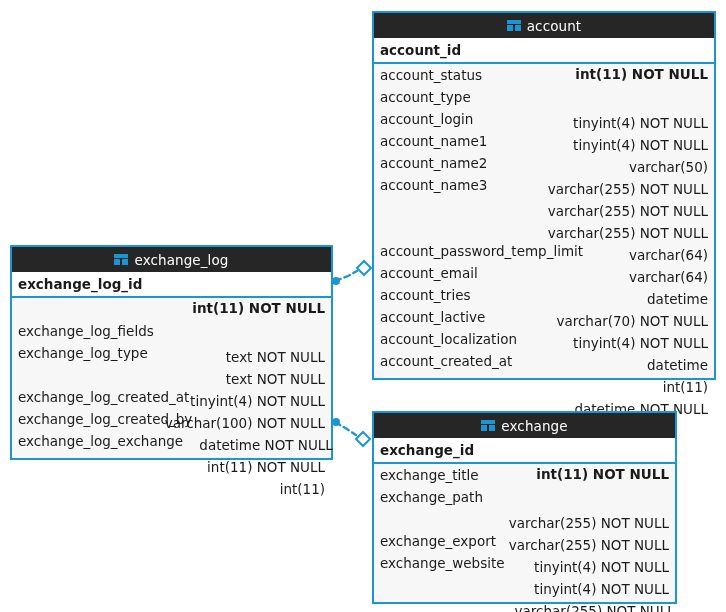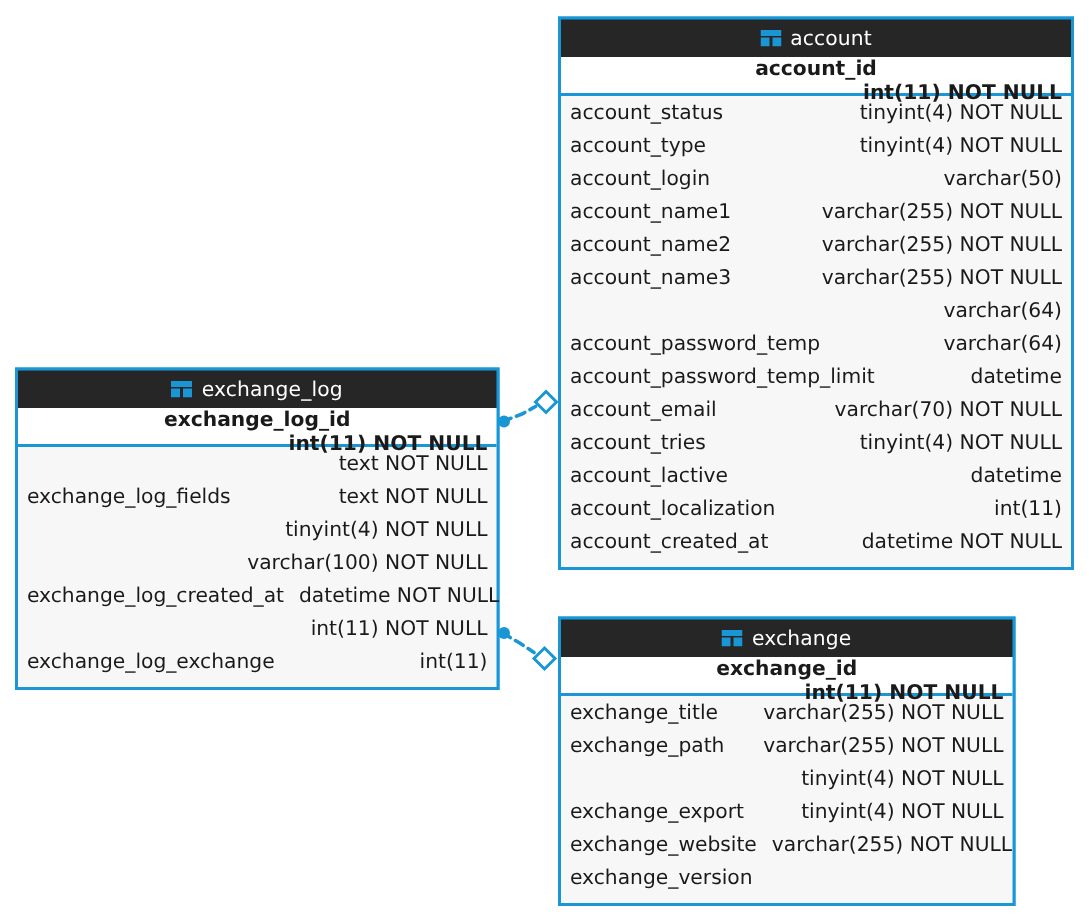--- a/index.html
+++ b/index.html
@@ -21,21 +21,21 @@
     left: 0; top: 0;
     width: 726px;
     height: 612px;
   }
 
   
   .entity {
     position: absolute;
     box-sizing: border-box;
     border: 2px solid #1a96d4;
-    background: #0ea5e9;
+    background: #0369a1;
     box-shadow: 0 0 0 0 rgba(0,0,0,0);
   }
   .entity-header {
     box-sizing: border-box;
     height: 25px;
     background: #262626;
     color: #ffffff;
     display: flex;
     align-items: center;
     justify-content: center;
@@ -57,21 +57,20 @@
     box-sizing: border-box;
     background: #ffffff;
     border-bottom: 2px solid #1a96d4;
     display: flex;
     align-items: center;
     height: 26px;
     padding: 0 6px;
     font-weight: bold;
     font-size: 13.5px;
     color: #1a1a1a;
-    flex-direction: column;
   }
   .rows {
     background: #f7f7f7;
     padding: 3px 0 3px 0;
   }
   .field-row {
     box-sizing: border-box;
     display: flex;
     height: 22px;
     padding: 0 6px;
@@ -81,20 +80,21 @@
   .fname {
     white-space: nowrap;
     flex: 0 0 auto;
   }
   .ftype {
     margin-left: auto;
     white-space: nowrap;
     text-align: right;
     flex: 0 0 auto;
     padding-left: 10px;
+    margin-top: 48px;
   }
 
   
   #links {
     position: absolute;
     left: 0; top: 0;
     width: 726px;
     height: 612px;
     pointer-events: none;
   }
@@ -132,30 +132,32 @@
       </div>
       <div class="rows">
         <div class="field-row">
           <span class="ftype">text NOT NULL</span>
         </div>
         <div class="field-row">
           <span class="fname">exchange_log_fields</span>
           <span class="ftype">text NOT NULL</span>
         </div>
         <div class="field-row">
+          <span class="fname">exchange_log_type</span>
           <span class="ftype">tinyint(4) NOT NULL</span>
         </div>
         <div class="field-row">
           <span class="ftype">varchar(100) NOT NULL</span>
         </div>
         <div class="field-row">
           <span class="fname">exchange_log_created_at</span>
           <span class="ftype">datetime NOT NULL</span>
         </div>
         <div class="field-row">
+          <span class="fname">exchange_log_created_by</span>
           <span class="ftype">int(11) NOT NULL</span>
         </div>
         <div class="field-row">
           <span class="fname">exchange_log_exchange</span>
           <span class="ftype">int(11)</span>
         </div>
       </div>
     </div>
     <div class="entity" style="left: 372px; top: 11px; width: 344px;">
       <div class="entity-header">
@@ -194,21 +196,20 @@
           <span class="ftype">varchar(255) NOT NULL</span>
         </div>
         <div class="field-row">
           <span class="fname">account_name3</span>
           <span class="ftype">varchar(255) NOT NULL</span>
         </div>
         <div class="field-row">
           <span class="ftype">varchar(64)</span>
         </div>
         <div class="field-row">
-          <span class="fname">account_password_temp</span>
           <span class="ftype">varchar(64)</span>
         </div>
         <div class="field-row">
           <span class="fname">account_password_temp_limit</span>
           <span class="ftype">datetime</span>
         </div>
         <div class="field-row">
           <span class="fname">account_email</span>
           <span class="ftype">varchar(70) NOT NULL</span>
         </div>
@@ -259,17 +260,16 @@
         </div>
         <div class="field-row">
           <span class="fname">exchange_export</span>
           <span class="ftype">tinyint(4) NOT NULL</span>
         </div>
         <div class="field-row">
           <span class="fname">exchange_website</span>
           <span class="ftype">varchar(255) NOT NULL</span>
         </div>
         <div class="field-row">
-          <span class="fname">exchange_version</span>
         </div>
       </div>
     </div>
   </div>
 
 </body></html>

